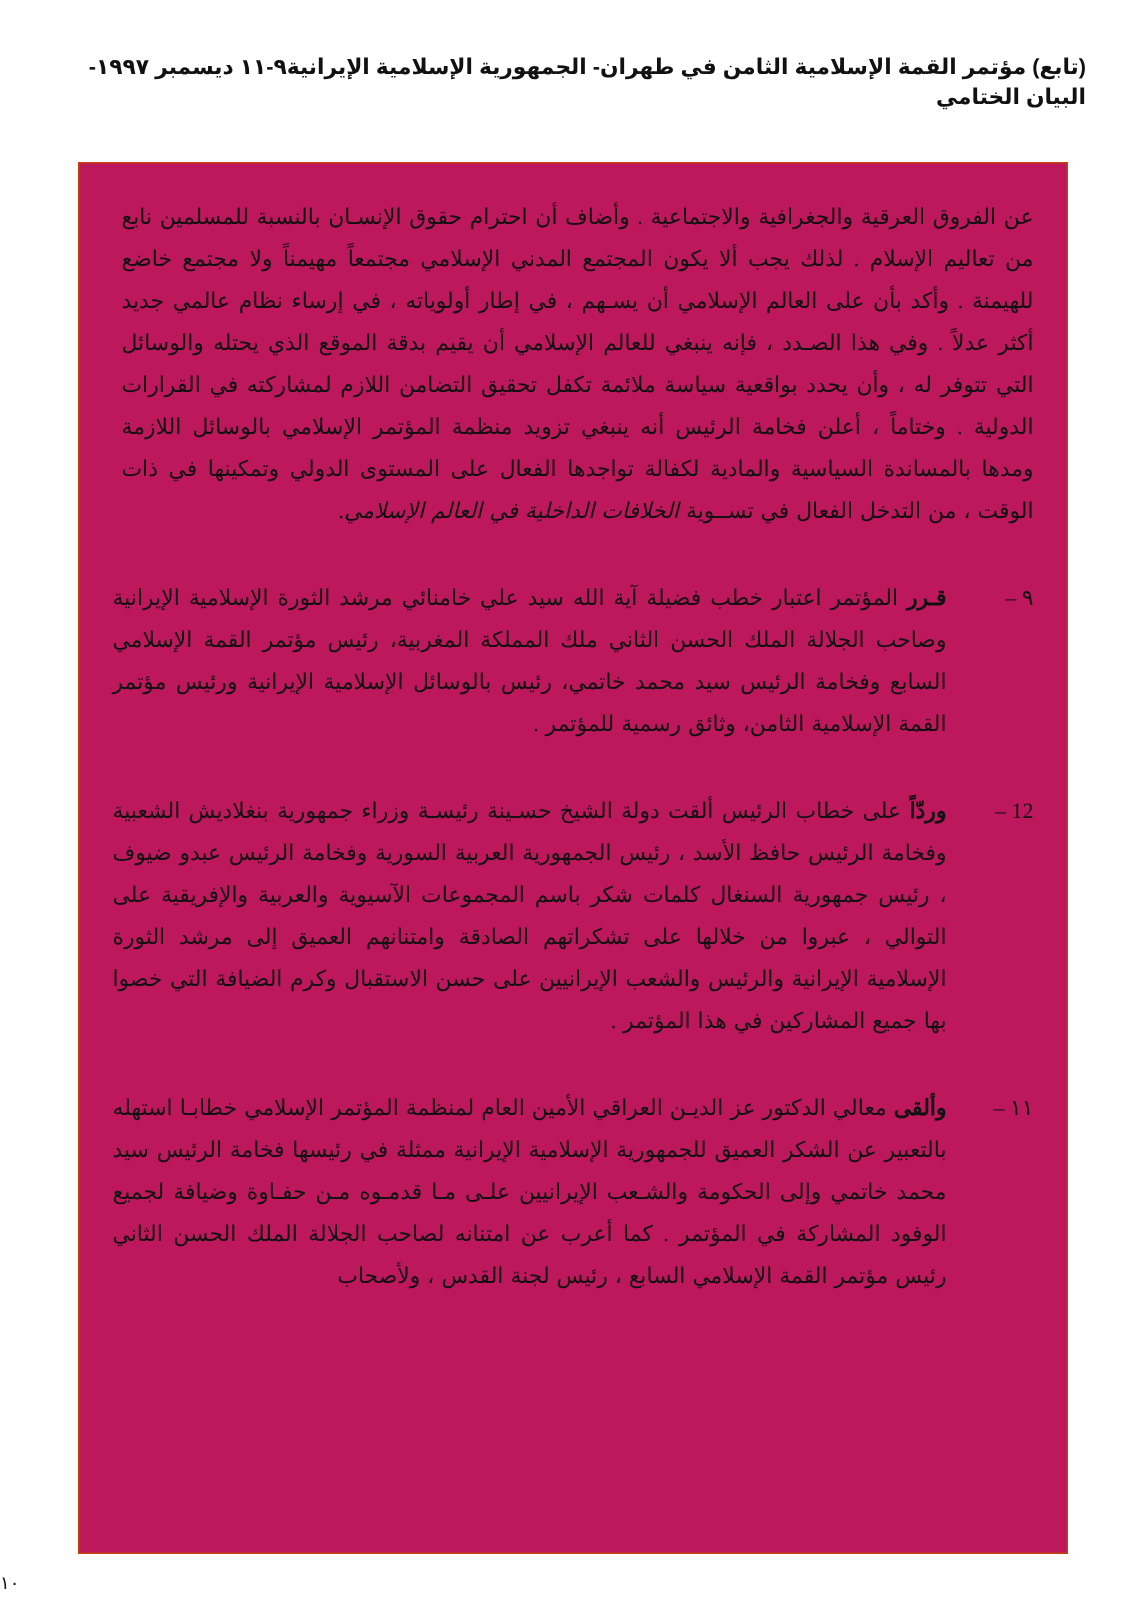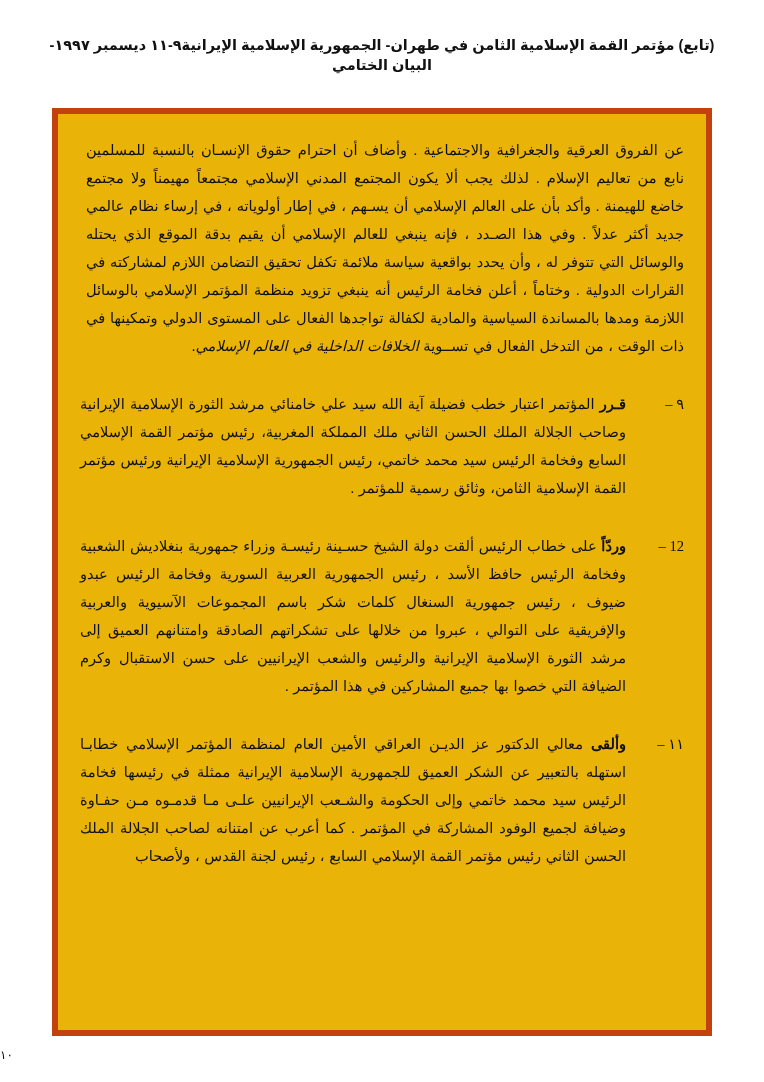--- a/index.html
+++ b/index.html
@@ -33,40 +33,41 @@
   }
   .header-title {
     font-family: "Liberation Sans", "DejaVu Sans", sans-serif;
     font-weight: bold;
     font-size: 14.5px;
     line-height: 1.35;
     color: #111;
     direction: rtl;
     padding: 0 40px;
     letter-spacing: 0px;
+    text-align: right;
   }
   .header-source {
     margin-top: 9px;
     font-family: "Liberation Sans", "DejaVu Sans", sans-serif;
     font-weight: bold;
     font-size: 10px;
     color: #222;
     direction: rtl;
   }
 
   
   .content-box {
     position: absolute;
     top: 108px;
     left: 52px;
     width: 660px;
     height: 928px;
-    border: 6px solid #c2410c;
+    border: 1px solid #c2410c;
     box-sizing: border-box;
-    background: #eab308;
+    background: #be185d;
   }
   .content-inner {
     position: absolute;
     top: 22px;
     left: 22px;
     right: 22px;
     bottom: 10px;
     direction: rtl;
   }
 
@@ -149,21 +150,21 @@
       <p class="para first">
         <span>عن الفروق العرقية والجغرافية والاجتماعية . وأضاف أن احترام حقوق الإنسـان بالنسبة للمسلمين نابع من تعاليم الإسلام . لذلك يجب ألا يكون المجتمع المدني الإسلامي مجتمعاً مهيمناً ولا مجتمع خاضع للهيمنة . وأكد بأن على العالم الإسلامي أن يسـهم ، في إطار أولوياته ، في إرساء نظام عالمي جديد أكثر عدلاً . وفي هذا الصـدد ، فإنه ينبغي للعالم الإسلامي أن يقيم بدقة الموقع الذي يحتله والوسائل التي تتوفر له ، وأن يحدد بواقعية سياسة ملائمة تكفل تحقيق التضامن اللازم لمشاركته في القرارات الدولية . وختاماً ، أعلن فخامة الرئيس أنه ينبغي تزويد منظمة المؤتمر الإسلامي بالوسائل اللازمة ومدها بالمساندة السياسية والمادية لكفالة تواجدها الفعال على المستوى الدولي وتمكينها في ذات الوقت ،</span>
         <span>من التدخل الفعال في تســوية</span>
         <span class="italic-tail">الخلافات الداخلية في العالم الإسلامي</span><span>.</span>
       </p>
 
       <div class="item">
         <span class="item-num">٩ –</span>
         <div class="item-body">
           <span class="lead">قـرر</span>
-          <span>المؤتمر اعتبار خطب فضيلة آية الله سيد علي خامنائي مرشد الثورة الإسلامية الإيرانية وصاحب الجلالة الملك الحسن الثاني ملك المملكة المغربية، رئيس مؤتمر القمة الإسلامي السابع وفخامة الرئيس سيد محمد خاتمي، رئيس الجمهورية الإسلامية الإيرانية ورئيس مؤتمر القمة الإسلامية الثامن، وثائق رسمية للمؤتمر .</span>
+          <span>المؤتمر اعتبار خطب فضيلة آية الله سيد علي خامنائي مرشد الثورة الإسلامية الإيرانية وصاحب الجلالة الملك الحسن الثاني ملك المملكة المغربية، رئيس مؤتمر القمة الإسلامي السابع وفخامة الرئيس سيد محمد خاتمي، رئيس بالوسائل الإسلامية الإيرانية ورئيس مؤتمر القمة الإسلامية الثامن، وثائق رسمية للمؤتمر .</span>
         </div>
       </div>
 
       <div class="item">
         <span class="item-num">12 –</span>
         <div class="item-body">
           <span class="lead">وردّاً</span>
           <span>على خطاب الرئيس ألقت دولة الشيخ حسـينة رئيسـة وزراء جمهورية بنغلاديش الشعبية وفخامة الرئيس حافظ الأسد ، رئيس الجمهورية العربية السورية وفخامة الرئيس عبدو ضيوف ، رئيس جمهورية السنغال كلمات شكر باسم المجموعات الآسيوية والعربية والإفريقية على التوالي ، عبروا من خلالها على تشكراتهم الصادقة وامتنانهم العميق إلى مرشد الثورة الإسلامية الإيرانية والرئيس والشعب الإيرانيين على حسن الاستقبال وكرم الضيافة التي خصوا بها جميع المشاركين في هذا المؤتمر .</span>
         </div>
       </div>

